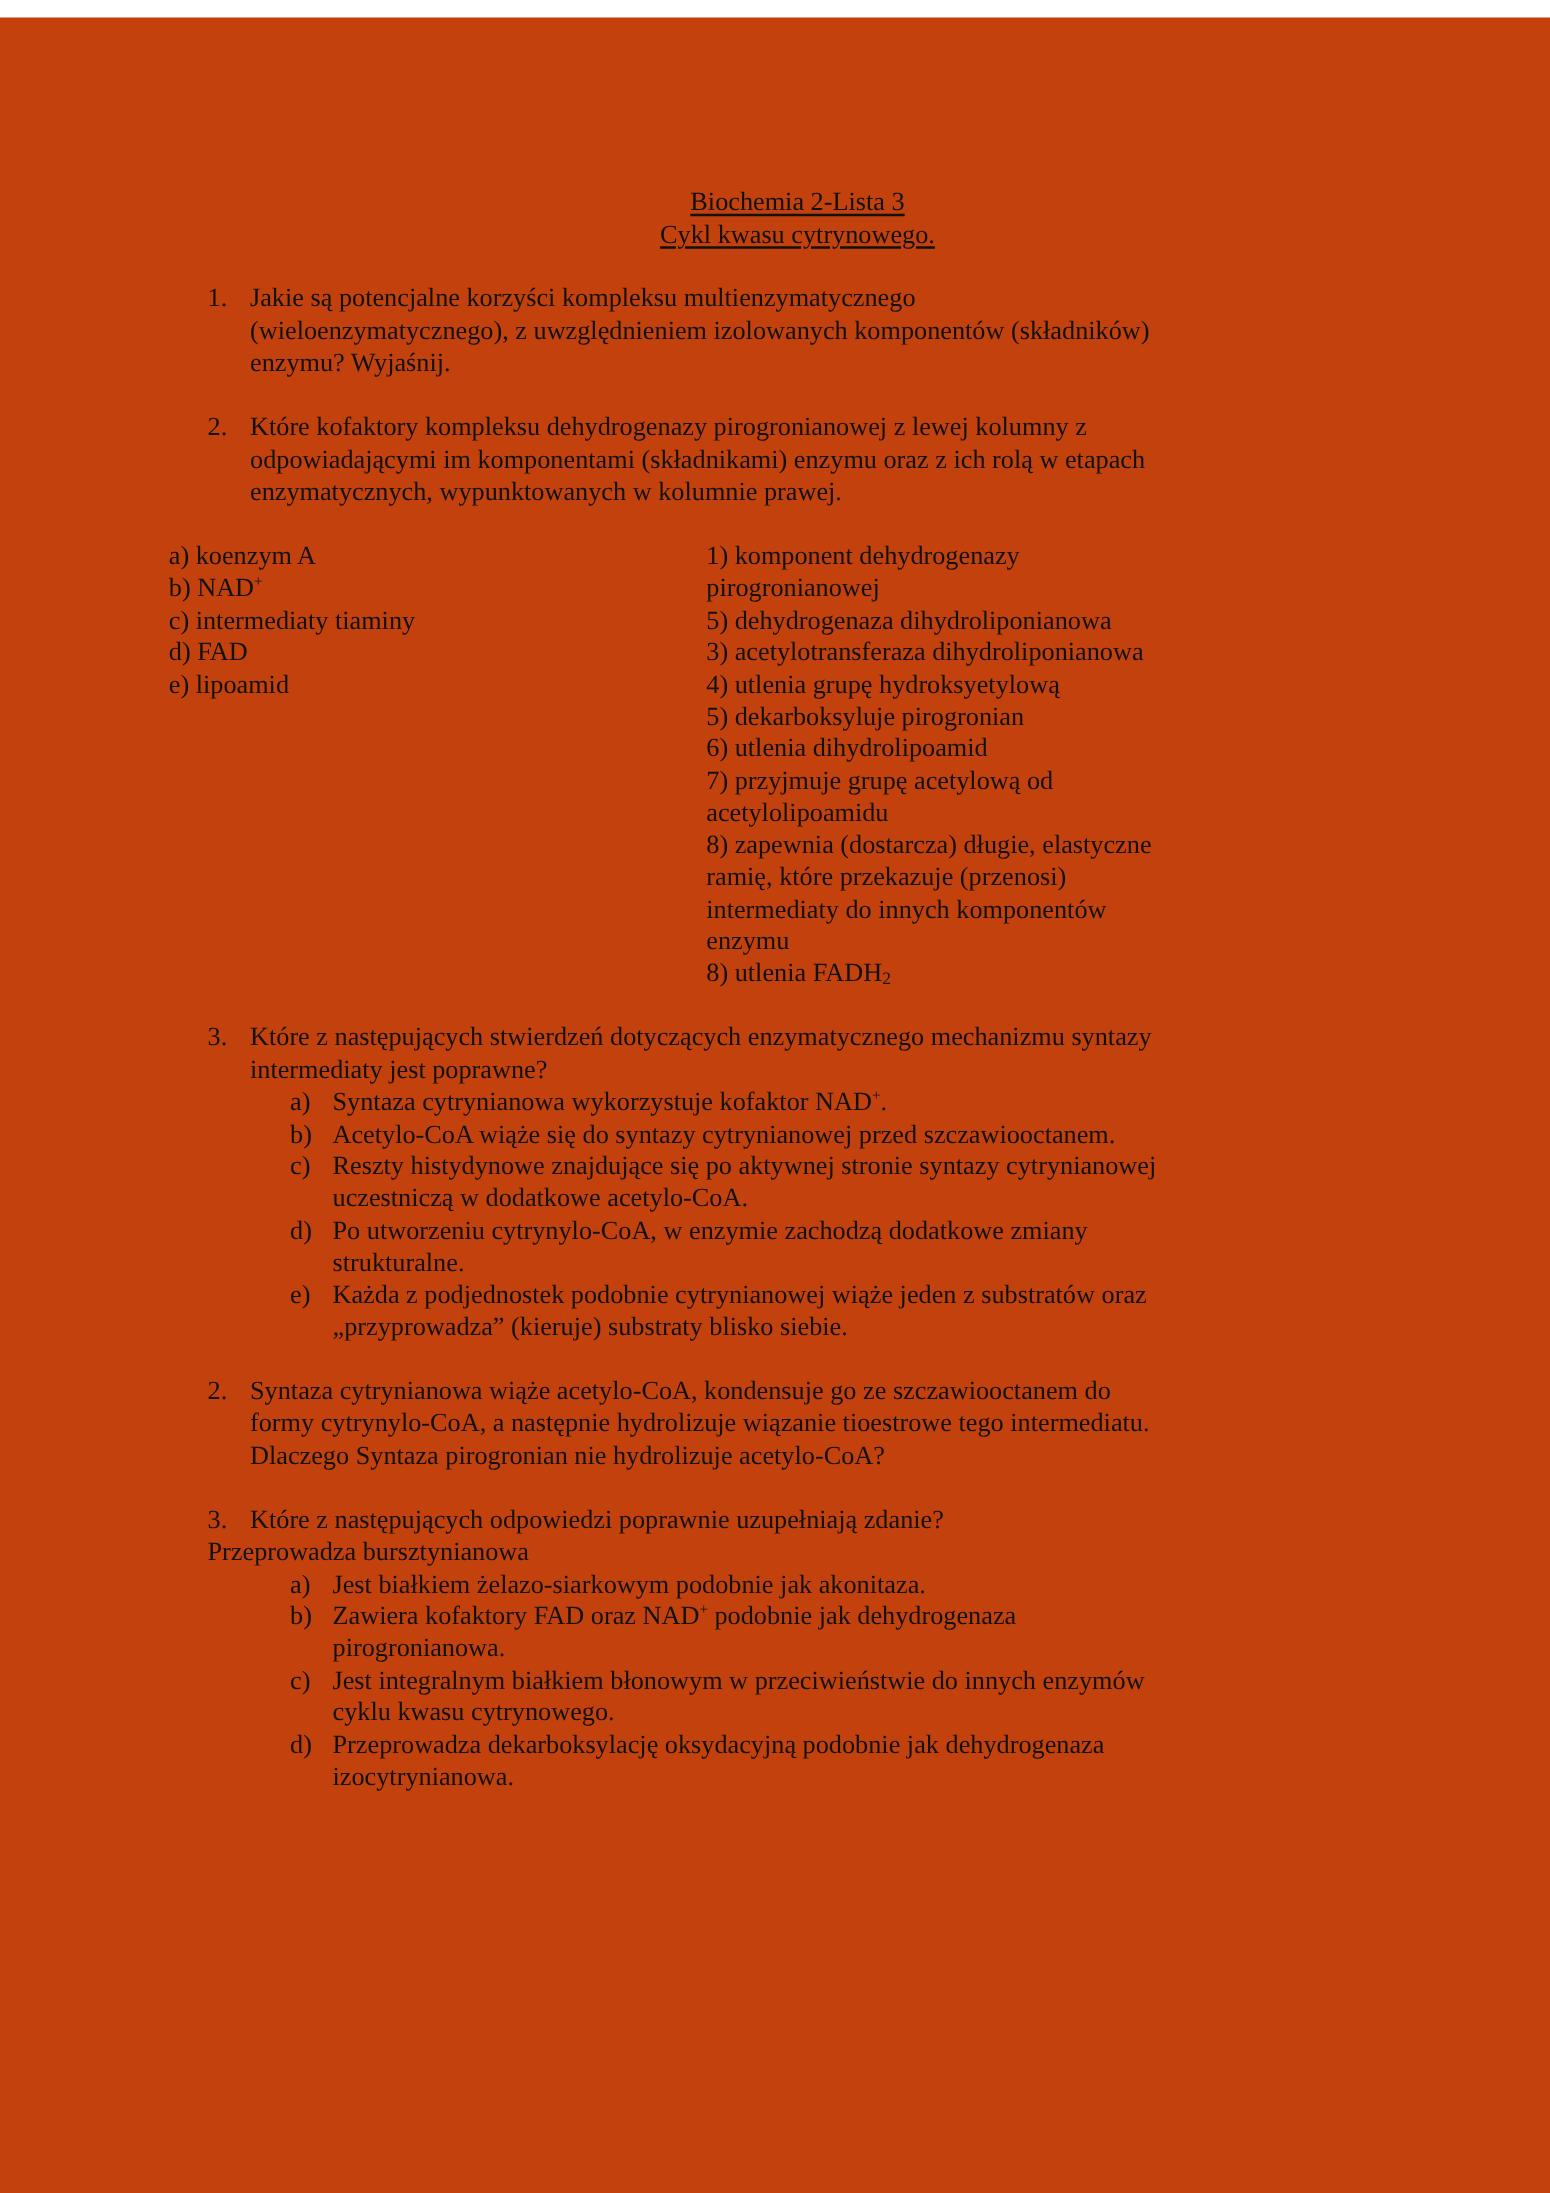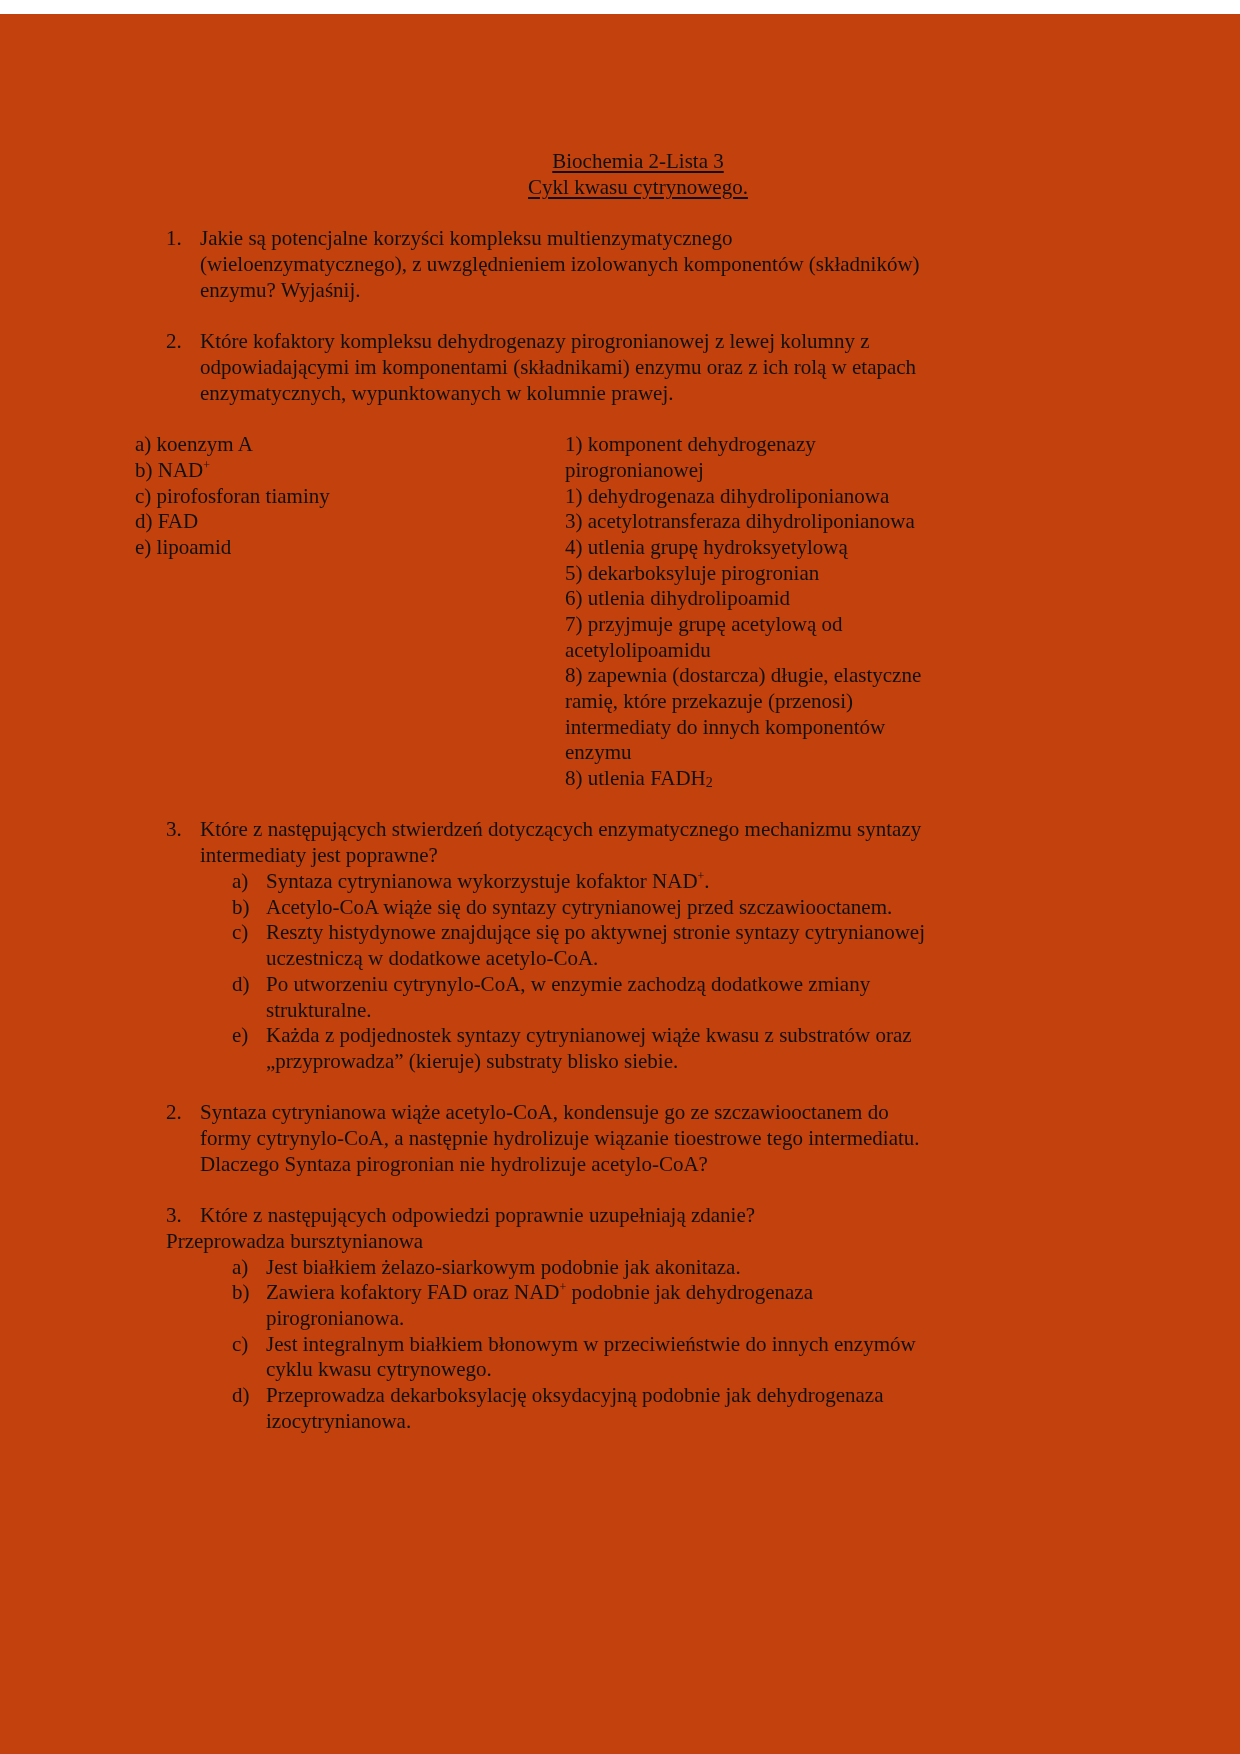--- a/index.html
+++ b/index.html
@@ -30,29 +30,29 @@
 
   <div>
     <span class="line" style="left:166px;top:313px">2.</span>
     <span class="line" style="left:200px;top:313px">Które kofaktory kompleksu dehydrogenazy pirogronianowej z lewej kolumny z</span>
     <span class="line" style="left:200px;top:339px">odpowiadającymi im komponentami (składnikami) enzymu oraz z ich rolą w etapach</span>
     <span class="line" style="left:200px;top:365px">enzymatycznych, wypunktowanych w kolumnie prawej.</span>
 
     <div>
       <span class="line" style="left:135px;top:416px">a) koenzym A</span>
       <span class="line" style="left:135px;top:442px"><span>b) NAD</span><sup>+</sup></span>
-      <span class="line" style="left:135px;top:468px">c) pirofosforan tiaminy</span>
+      <span class="line" style="left:135px;top:468px">c) intermediaty tiaminy</span>
       <span class="line" style="left:135px;top:493px">d) FAD</span>
       <span class="line" style="left:135px;top:519px">e) lipoamid</span>
     </div>
 
     <div>
       <span class="line" style="left:565px;top:416px">1) komponent dehydrogenazy</span>
       <span class="line" style="left:565px;top:442px">pirogronianowej</span>
-      <span class="line" style="left:565px;top:468px">1) dehydrogenaza dihydroliponianowa</span>
+      <span class="line" style="left:565px;top:468px">5) dehydrogenaza dihydroliponianowa</span>
       <span class="line" style="left:565px;top:493px">3) acetylotransferaza dihydroliponianowa</span>
       <span class="line" style="left:565px;top:519px">4) utlenia grupę hydroksyetylową</span>
       <span class="line" style="left:565px;top:545px">5) dekarboksyluje pirogronian</span>
       <span class="line" style="left:565px;top:570px">6) utlenia dihydrolipoamid</span>
       <span class="line" style="left:565px;top:596px">7) przyjmuje grupę acetylową od</span>
       <span class="line" style="left:565px;top:622px">acetylolipoamidu</span>
       <span class="line" style="left:565px;top:647px">8) zapewnia (dostarcza) długie, elastyczne</span>
       <span class="line" style="left:565px;top:673px">ramię, które przekazuje (przenosi)</span>
       <span class="line" style="left:565px;top:699px">intermediaty do innych komponentów</span>
       <span class="line" style="left:565px;top:724px">enzymu</span>
@@ -73,21 +73,21 @@
 
     <span class="line" style="left:232px;top:904px">c)</span>
     <span class="line" style="left:266px;top:904px">Reszty histydynowe znajdujące się po aktywnej stronie syntazy cytrynianowej</span>
     <span class="line" style="left:266px;top:930px">uczestniczą w dodatkowe acetylo-CoA.</span>
 
     <span class="line" style="left:232px;top:956px">d)</span>
     <span class="line" style="left:266px;top:956px">Po utworzeniu cytrynylo-CoA, w enzymie zachodzą dodatkowe zmiany</span>
     <span class="line" style="left:266px;top:982px">strukturalne.</span>
 
     <span class="line" style="left:232px;top:1007px">e)</span>
-    <span class="line" style="left:266px;top:1007px">Każda z podjednostek syntazy cytrynianowej wiąże kwasu z substratów oraz</span>
+    <span class="line" style="left:266px;top:1007px">Każda z podjednostek podobnie cytrynianowej wiąże jeden z substratów oraz</span>
     <span class="line" style="left:266px;top:1033px">„przyprowadza” (kieruje) substraty blisko siebie.</span>
   </div>
 
   <div>
     <span class="line" style="left:166px;top:1084px">2.</span>
     <span class="line" style="left:200px;top:1084px">Syntaza cytrynianowa wiąże acetylo-CoA, kondensuje go ze szczawiooctanem do</span>
     <span class="line" style="left:200px;top:1110px">formy cytrynylo-CoA, a następnie hydrolizuje wiązanie tioestrowe tego intermediatu.</span>
     <span class="line" style="left:200px;top:1136px">Dlaczego Syntaza pirogronian nie hydrolizuje acetylo-CoA?</span>
   </div>
 

